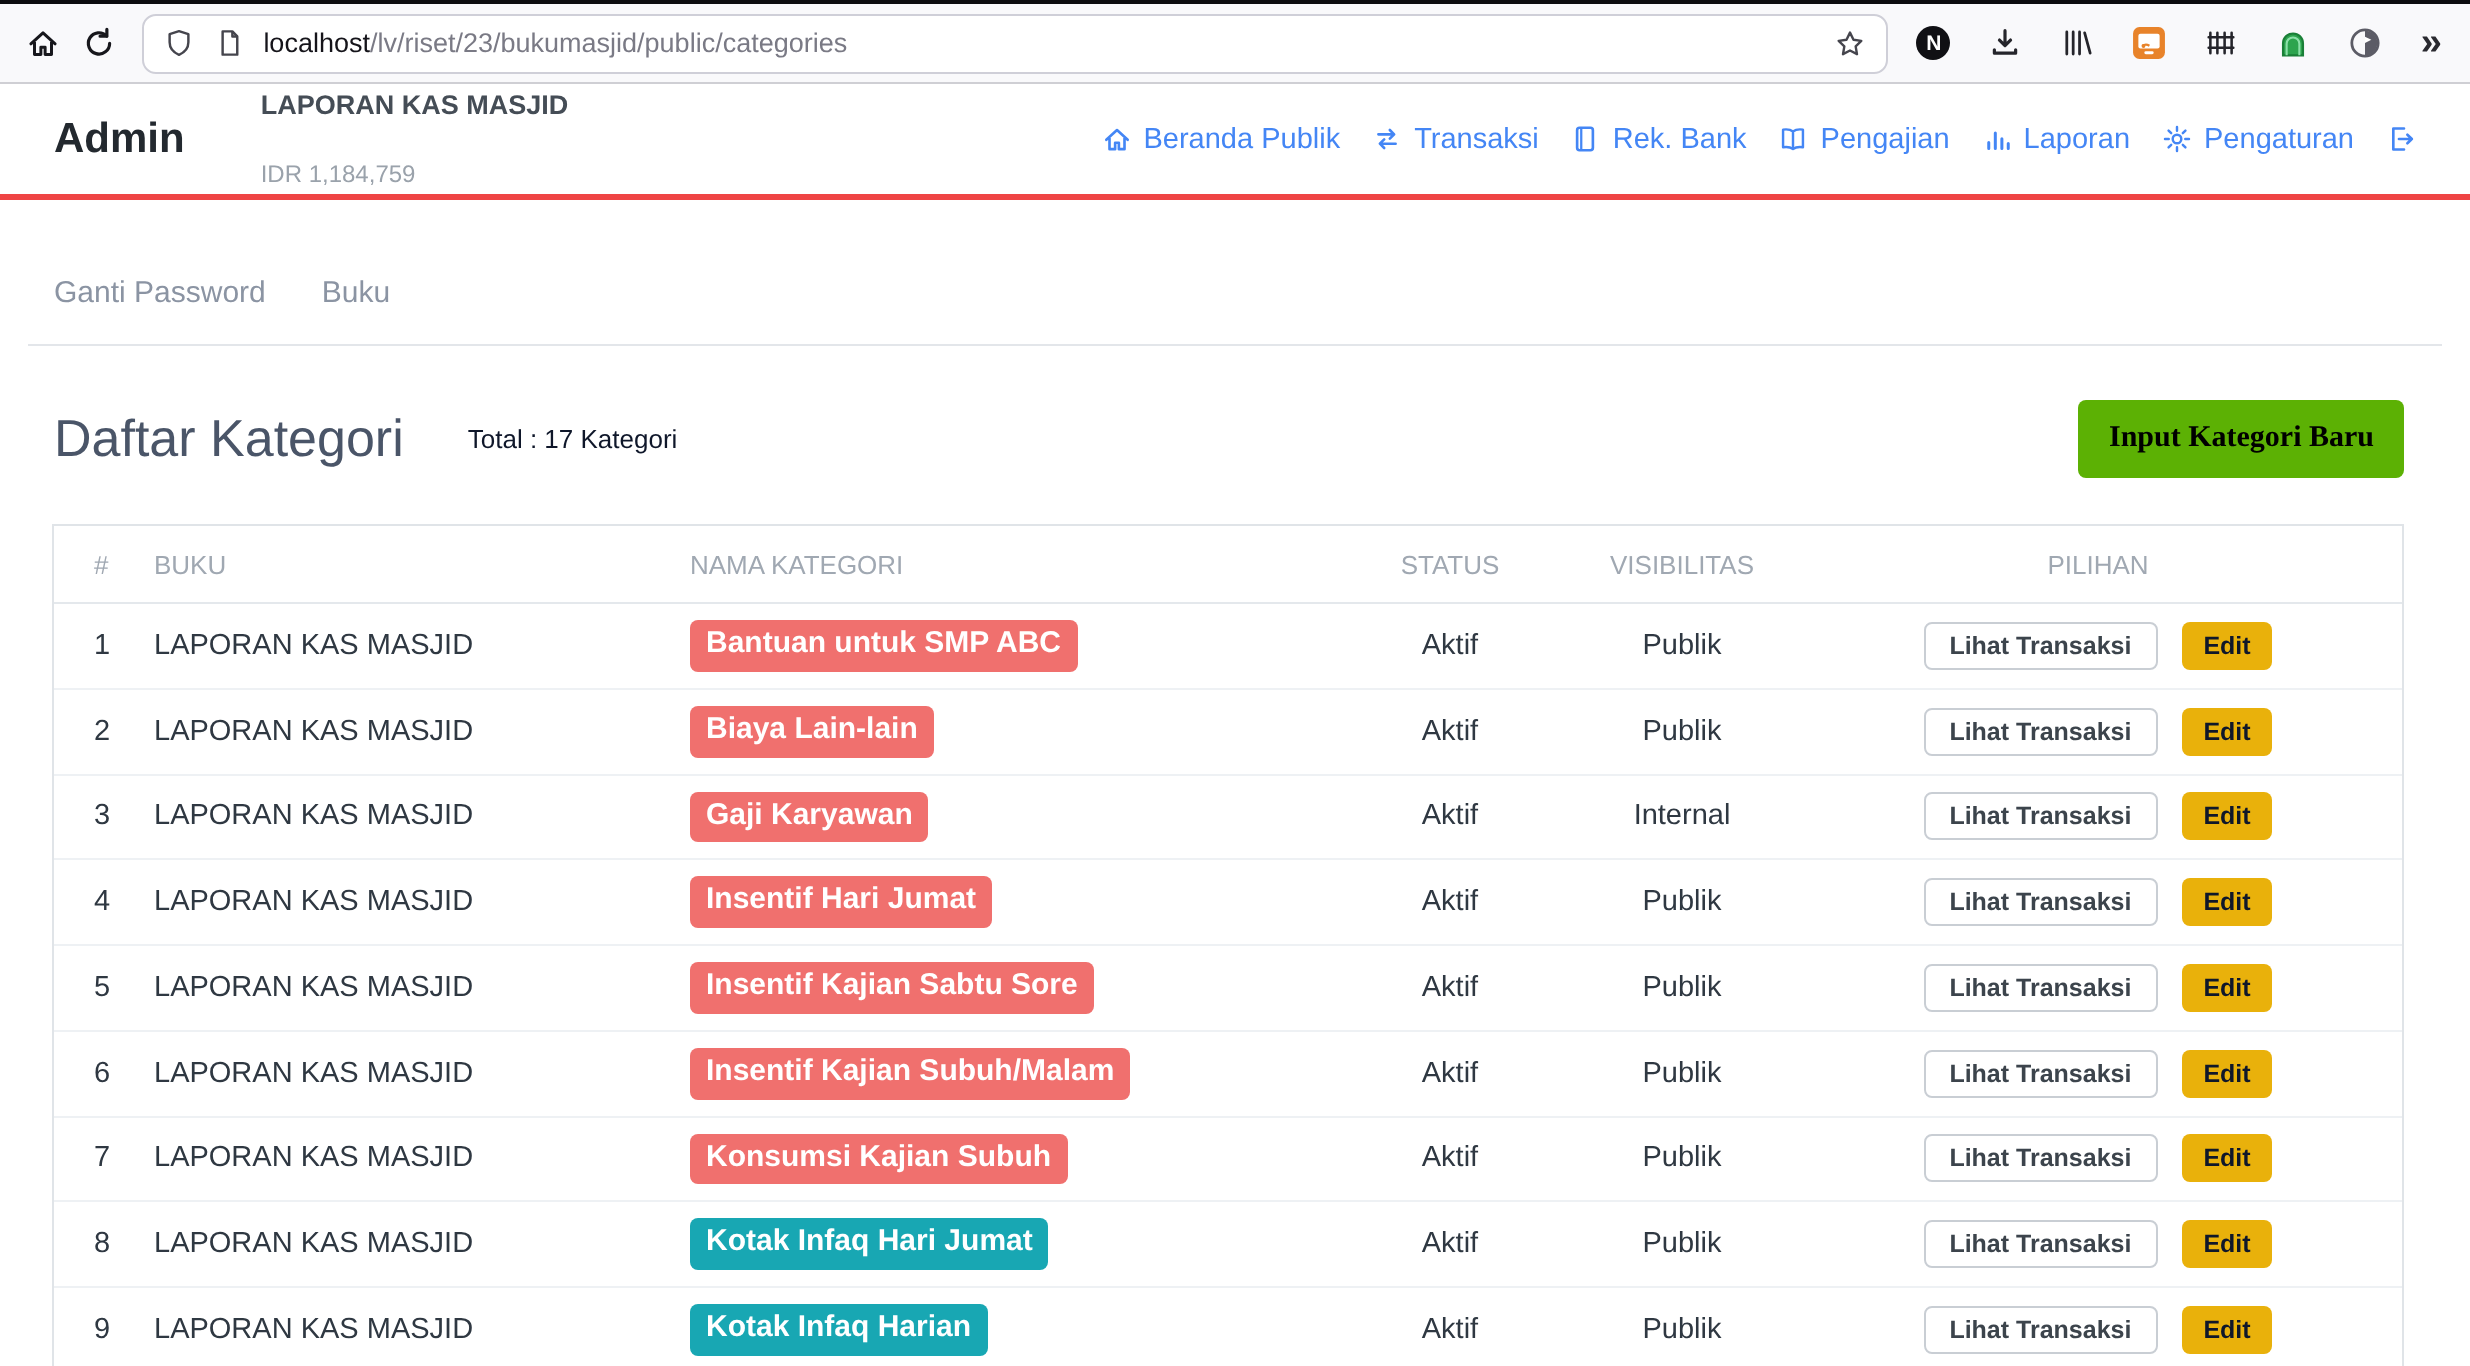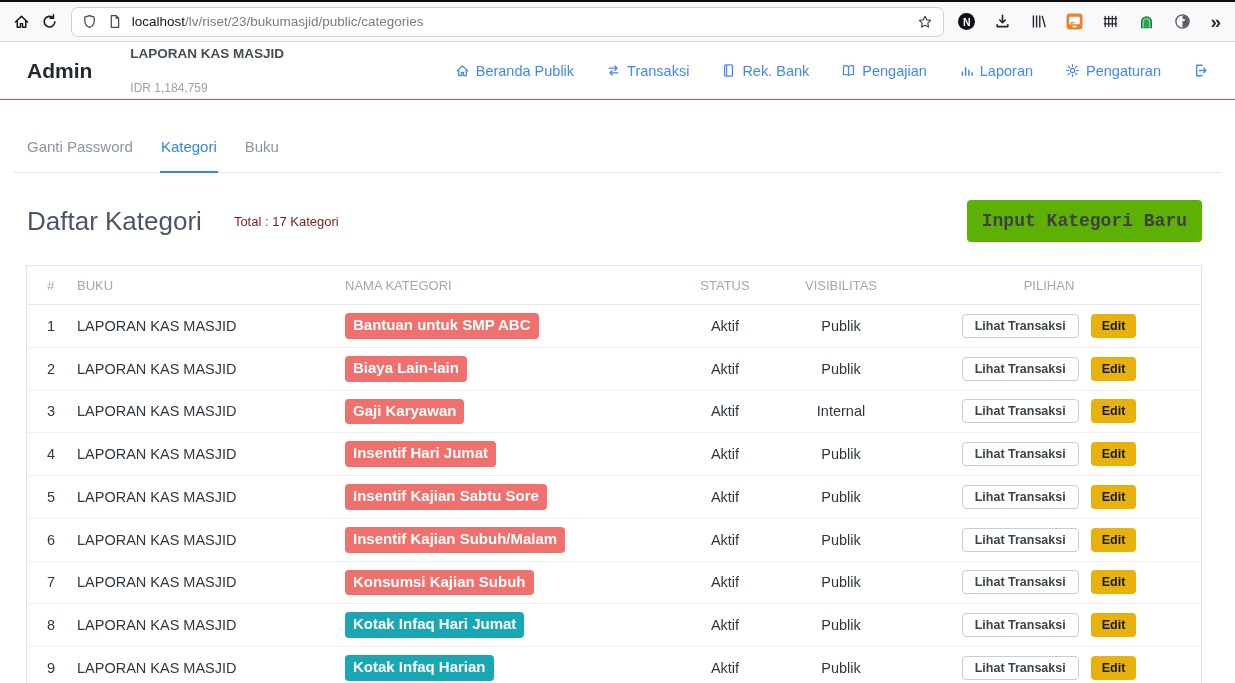--- a/index.html
+++ b/index.html
@@ -24,40 +24,40 @@
   .star{margin-left:auto;color:#45454d;cursor:pointer}
   .star svg{width:16px;height:16px}
   .chrome-icons{display:flex;align-items:center;gap:19px;margin-left:14px}
   .chrome-icons .icon{width:17px;height:17px;color:#25252b;cursor:pointer}
   .chrome-icons .icon svg{width:17px;height:17px}
   .n-badge{width:17px;height:17px;border-radius:50%;background:#101014;color:#fff;font-size:10.5px;font-weight:700;display:flex;align-items:center;justify-content:center;cursor:pointer}
   .download{color:#7fa33c}
   .chevrons{font-size:19px;color:#2a2a30;line-height:1;cursor:pointer;font-weight:700}
 
   
-  .app-header{height:58px;display:flex;align-items:center;padding:0 27px;background:#fff;border-bottom:1px solid #ef4444}
+  .app-header{height:58px;display:flex;align-items:center;padding:0 27px;background:#fff;border-bottom:3px solid #ef4444}
   .app-name{font-size:21px;font-weight:700;color:#23292f;cursor:pointer}
   .brand{margin-left:38px}
   .brand-title{font-size:13.5px;font-weight:700;color:#454d56}
   .brand-balance{font-size:12px;color:#9aa2ab;margin-top:20px}
-  .main-nav{margin-left:auto;display:flex;gap:32px}
+  .main-nav{margin-left:auto;display:flex;gap:16px}
   .nav-item{display:flex;align-items:center;gap:6px;color:var(--blue);font-size:14.5px;cursor:pointer;text-decoration:none}
   .nav-item .icon svg{width:15px;height:15px}
 
   
   .tabs-wrap{margin:0 14px;border-bottom:1px solid #e3e6ea;padding:0 12px}
   .tabs{display:flex;gap:26px}
   .tab{padding:38px 1px 17px;font-size:15px;color:#8b94a3;cursor:pointer}
   .tab.active{color:var(--tab-blue);border-bottom:2px solid var(--tab-blue);margin-bottom:-1px;padding-bottom:15px}
 
   
   .content-head{display:flex;align-items:center;margin:27px 33px 0 27px}
   .page-title{font-size:26px;font-weight:400;color:#4a5568}
-  .total{margin-left:32px;font-size:13px;color:#7f1d1d}
-  .btn-new{margin-left:auto;background:var(--green);color:#404040;font-weight:700;font-size:18px;padding:11px 15px;border:none;border-radius:4px;cursor:pointer;font-family:Liberation Mono, monospace}
+  .total{margin-left:32px;font-size:13px;color:#0f172a}
+  .btn-new{margin-left:auto;background:var(--green);color:#000000;font-weight:700;font-size:15px;padding:11px 15px;border:none;border-radius:4px;cursor:pointer;font-family:Liberation Serif, serif}
 
   
   .table-wrap{margin:23px 33px 0 26px;border:1px solid #e0e4e8}
   table{width:100%;border-collapse:collapse;table-layout:fixed}
   thead th{font-size:13px;font-weight:400;color:#a0a8b2;text-align:left;padding:12px 10px 11px 0;border-bottom:1px solid #e4e8ec;white-space:nowrap}
   tbody td{padding:8px 10px 8px 0;border-bottom:1px solid #eef1f4;font-size:14.5px;color:#2f3842;vertical-align:middle;white-space:nowrap}
   th:first-child,td:first-child{padding-left:20px}
   .c-status,.c-vis,.c-actions,th.center{text-align:center}
   .badge{display:inline-block;padding:3px 8px 4px;border-radius:4px;font-size:15px;font-weight:700;color:#fff;line-height:1.25}
   .badge.red{background:var(--red)}
@@ -208,21 +208,20 @@
             <path d="M9.6 2.4H3.9v11.2h5.7M6.9 8h6.9M11.4 5.7 13.8 8l-2.4 2.3" fill="none" stroke="currentColor" stroke-width="1.4" stroke-linecap="round" stroke-linejoin="round"></path>
           </svg>
         </span>
       </a>
     </nav>
 </div>
 
 <div class="tabs-wrap">
   <div class="tabs">
       <div class="tab">Ganti Password</div>
-      <div class="tab active">Kategori</div>
       <div class="tab">Buku</div>
     </div>
 </div>
 
 <div class="content-head">
   <h1 class="page-title">Daftar Kategori</h1>
   <span class="total">Total : 17 Kategori</span>
   <button class="btn-new">Input Kategori Baru</button>
 </div>
 

